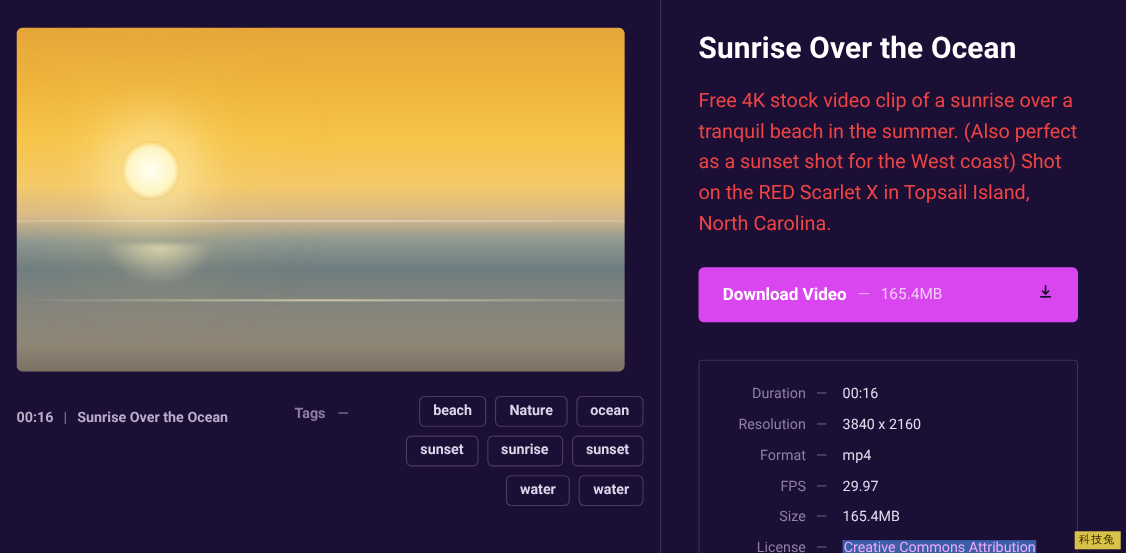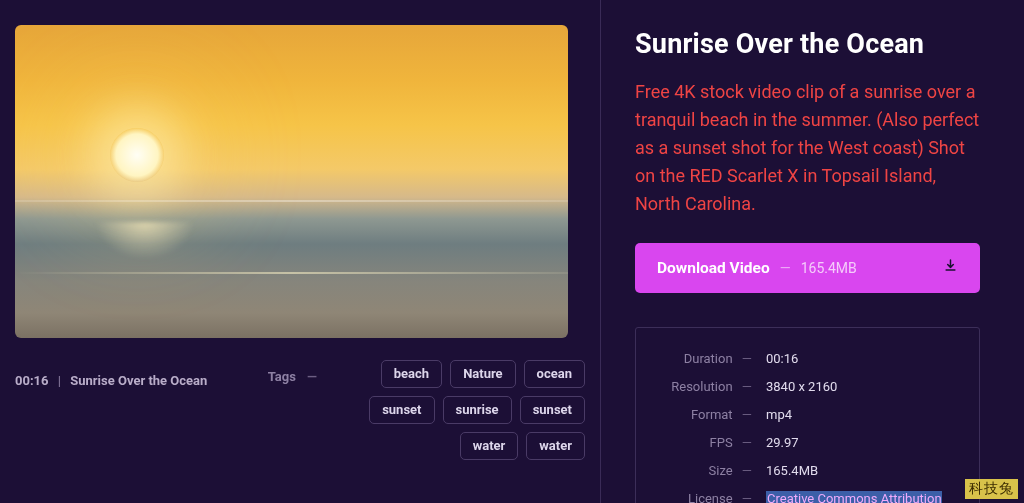--- a/index.html
+++ b/index.html
@@ -164,21 +164,21 @@
     color:#f0abfc;
     background:#3c5fa8;
     text-decoration:none;
     padding: 0 1px;
   }
   .watermark {
     position:fixed;
     right: 6px; bottom: 4px;
     background:#d8c24a;
     color:#3a2b00;
-    font-size:14px;
+    font-size:10px;
     padding:1px 4px;
     font-family: "Microsoft YaHei", sans-serif;
     letter-spacing:1px;
   }
 </style>
 </head>
 <body>
 
 <div class="left-pane">
   <div class="video-preview">

